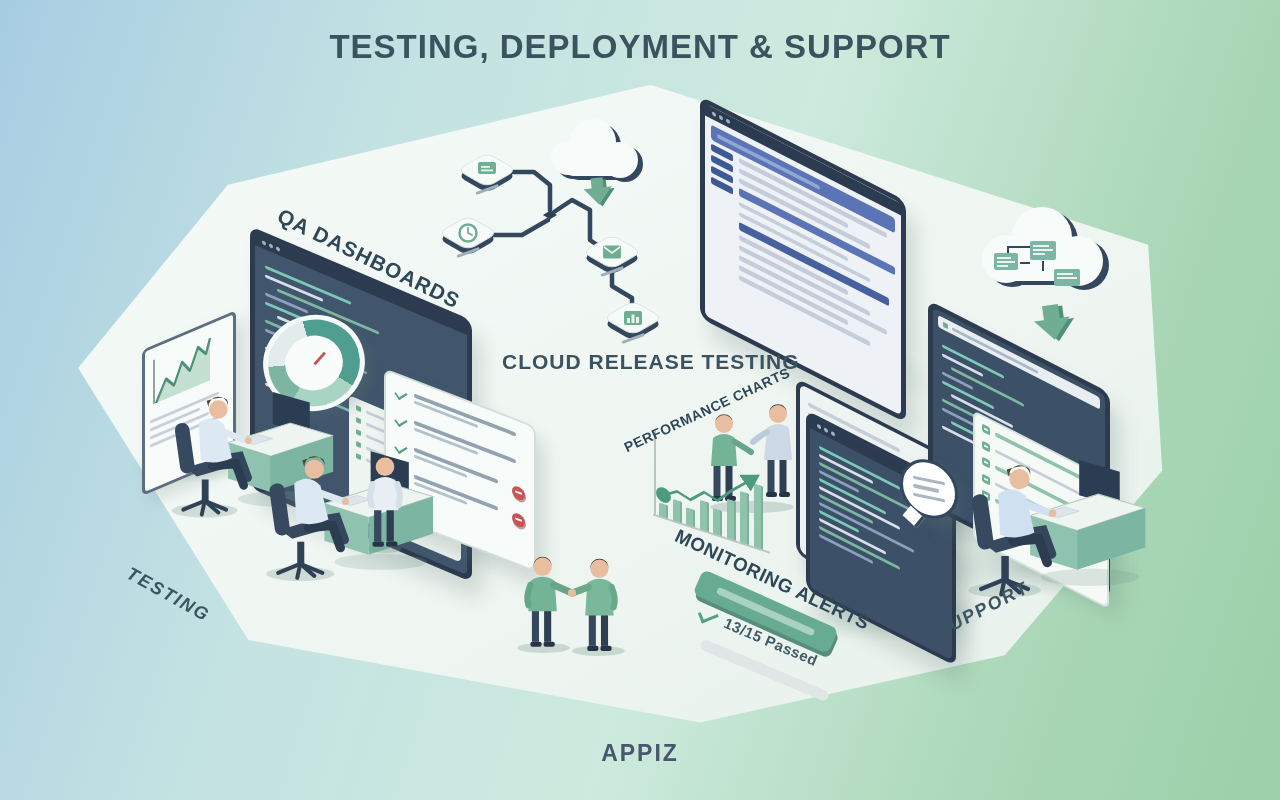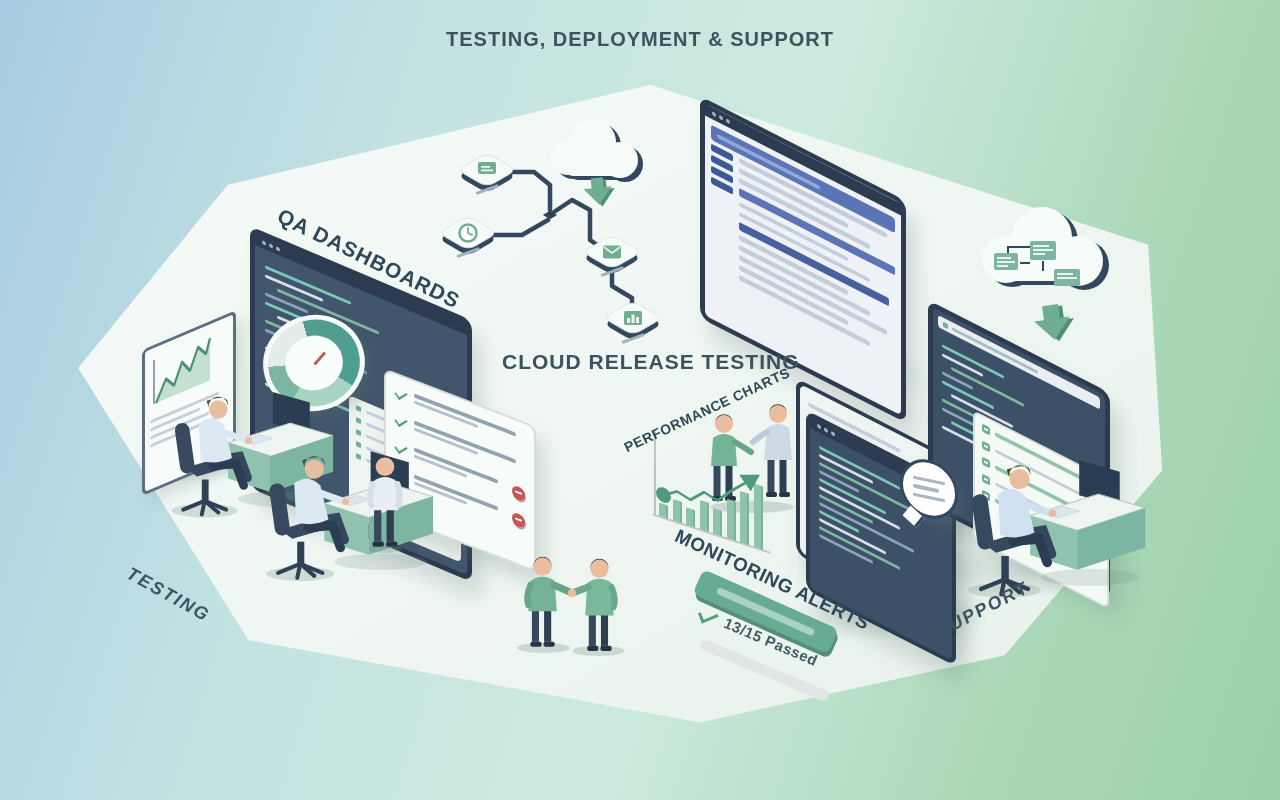--- a/index.html
+++ b/index.html
@@ -5,21 +5,21 @@
   html,body{margin:0;padding:0;background:#dfeae6;}
   #scene{position:relative;width:1280px;height:800px;overflow:hidden;
     font-family:"Liberation Sans",sans-serif;
     background:linear-gradient(108deg,#a7cde2 0%,#c3e2e2 28%,#cdeade 55%,#abd8b8 80%,#9bcfaa 100%);}
   .platform{position:absolute;inset:0;
     background:linear-gradient(150deg,#f7fbf9 0%,#eff6f2 55%,#e5efe9 100%);
     clip-path:polygon(50.8% 10.6%,89.7% 30.6%,90.8% 58.8%,78.5% 81.9%,54.7% 90.3%,19.4% 80%,6.1% 46%,17.8% 23.1%);}
   .softshadow{position:absolute;background:radial-gradient(ellipse at center,rgba(110,145,135,.30),rgba(110,145,135,0) 70%);pointer-events:none;}
 
   
-  .title{position:absolute;top:28px;left:0;right:0;text-align:center;font-size:20px;font-weight:700;letter-spacing:1px;color:#3a535f;}
+  .title{position:absolute;top:28px;left:0;right:0;text-align:center;font-size:33px;font-weight:700;letter-spacing:1px;color:#3a535f;}
   .brand{position:absolute;top:740px;left:0;right:0;text-align:center;font-size:23px;font-weight:700;letter-spacing:2px;color:#49566f;}
   .lbl{position:absolute;font-weight:700;color:#2f4858;white-space:nowrap;}
   .lbl-qa{left:284px;top:204px;font-size:21px;letter-spacing:1px;transform:rotate(26deg);transform-origin:left top;}
   .lbl-pipeline{left:502px;top:350px;font-size:21px;letter-spacing:1px;color:#3a535f;}
   .lbl-perf{left:625px;top:440px;font-size:14px;letter-spacing:.5px;transform:rotate(-25deg);transform-origin:left center;}
   .lbl-mon{left:676px;top:524px;font-size:19px;letter-spacing:.5px;transform:rotate(25deg);transform-origin:left center;}
   .lbl-testing{left:128px;top:562px;font-size:18px;letter-spacing:2px;font-style:italic;transform:rotate(29deg);transform-origin:left center;color:#3c5360;}
   .lbl-support{left:938px;top:622px;font-size:18px;letter-spacing:2px;transform:rotate(-27deg) skewX(-6deg);transform-origin:left center;color:#3c5360;}
 
   
@@ -638,13 +638,14 @@
   </div>
   <div class="graybar"></div>
 
   <div class="title">TESTING, DEPLOYMENT &amp; SUPPORT</div>
   <div class="lbl lbl-qa">QA DASHBOARDS</div>
   <div class="lbl lbl-pipeline">CLOUD RELEASE TESTING</div>
   <div class="lbl lbl-perf">PERFORMANCE CHARTS</div>
   <div class="lbl lbl-mon">MONITORING ALERTS</div>
   <div class="lbl lbl-testing">TESTING</div>
   <div class="lbl lbl-support">SUPPORT</div>
+  <div class="brand">APPIZ</div>
 </div>
 
 </body></html>

